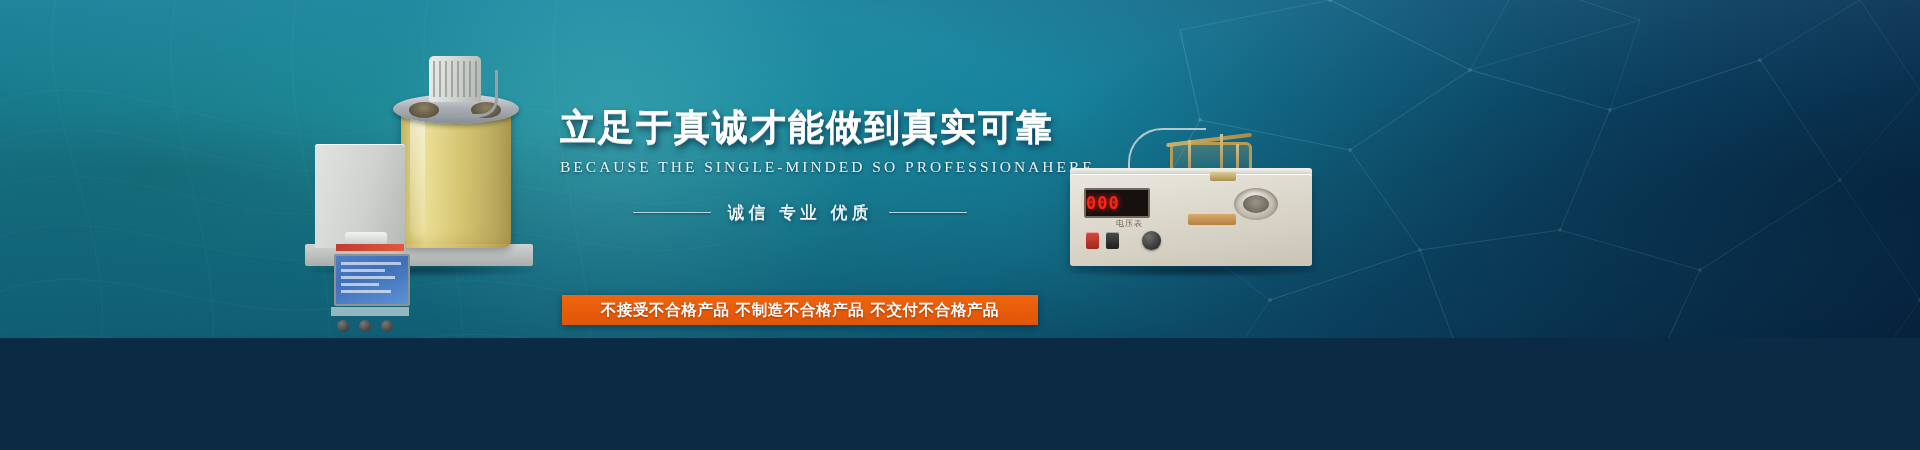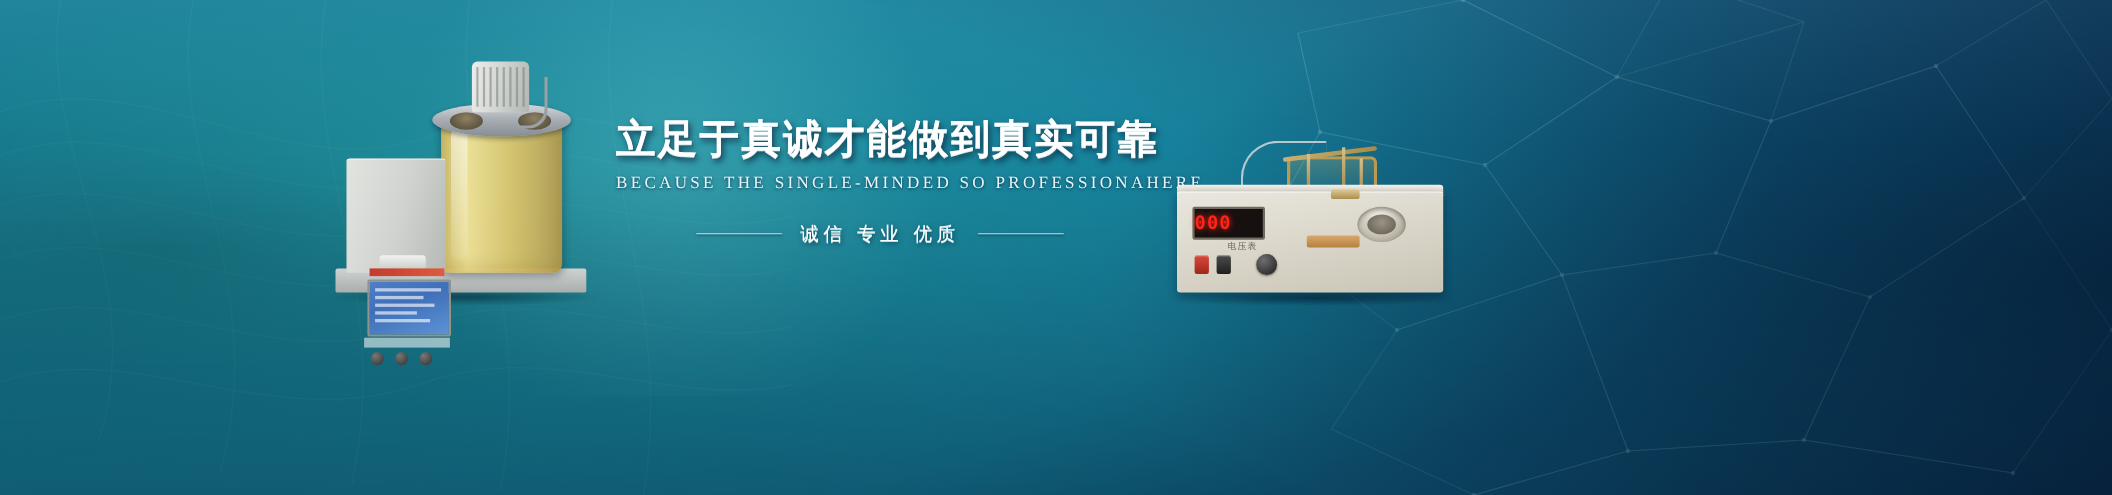--- a/index.html
+++ b/index.html
@@ -1,19 +1,19 @@
 <!DOCTYPE html>
 <html><head>
 <meta charset="utf-8">
 <style>
   html,body{margin:0;padding:0;background:#0b2a44;}
   body{font-family:"Liberation Sans",sans-serif;}
 
   .banner{
-    position:relative;width:1920px;height:450px;overflow:hidden;
+    position:relative;width:1920px;height:338px;overflow:hidden;
     background:
       radial-gradient(120% 150% at 22% 38%, rgba(40,175,190,0.95) 0%, rgba(25,140,165,0.85) 26%, rgba(16,96,130,0.6) 52%, rgba(10,52,88,0.15) 76%, rgba(8,38,72,0) 100%),
       linear-gradient(108deg, #1694a8 0%, #15889f 16%, #127a96 30%, #0f6787 46%, #0c5274 60%, #0a4166 72%, #093559 84%, #082c4d 100%);
   }
 
   
   .bg-vignette{
     position:absolute;inset:0;
     background:
       radial-gradient(90% 120% at 8% 50%, rgba(0,0,0,0.28) 0%, rgba(0,0,0,0) 55%),
@@ -344,20 +344,23 @@
   <div class="copy">
     <div class="headline">立足于真诚才能做到真实可靠</div>
     <div class="subtitle">BECAUSE THE SINGLE-MINDED SO PROFESSIONAHERE.</div>
     <div class="tagline-row">
       <span class="rule"></span>
       <span class="tagline">诚信 专业 优质</span>
       <span class="rule"></span>
     </div>
   </div>
 
+  <div class="orange-bar">
+    <span>不接受不合格产品  不制造不合格产品  不交付不合格产品</span>
+  </div>
 
   <div class="inst-right">
     <div class="fr-shadow"></div>
     <div class="fr-wire"></div>
     <div class="fr-stand"></div>
     <div class="fr-arm"></div>
     <div class="fr-rod r1"></div>
     <div class="fr-rod r2"></div>
     <div class="fr-rod r3"></div>
     <div class="fr-top"></div>

